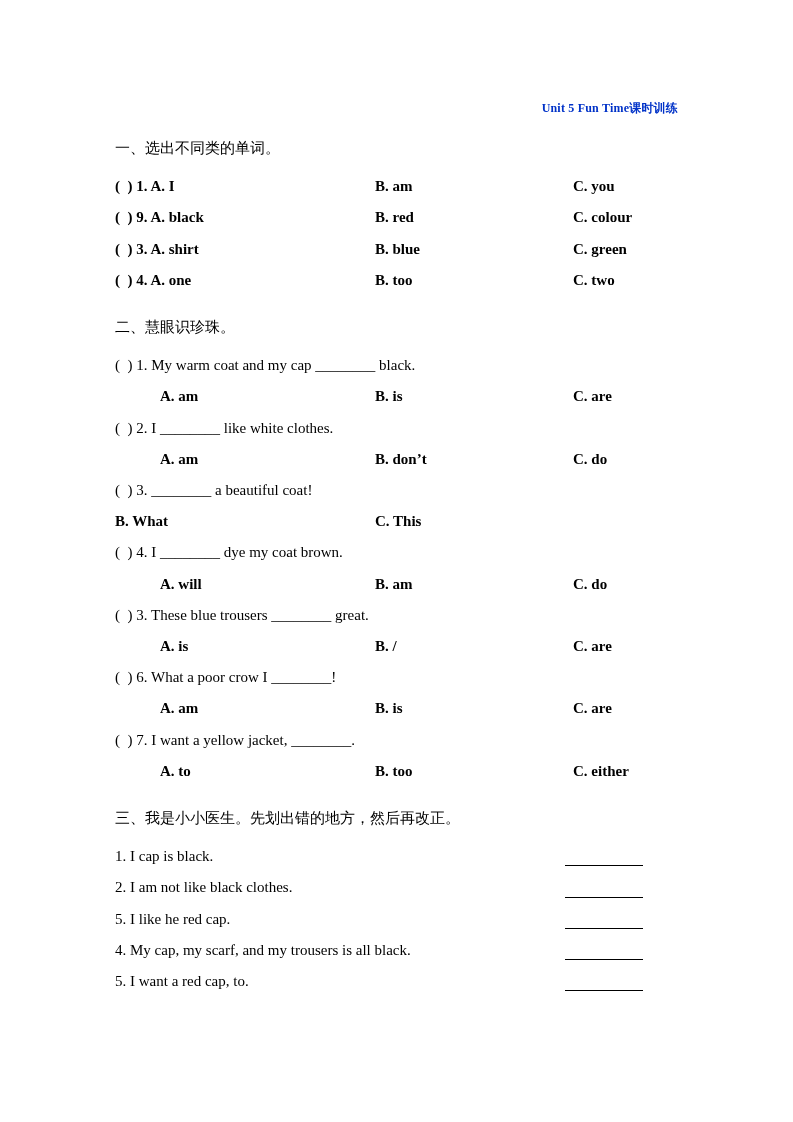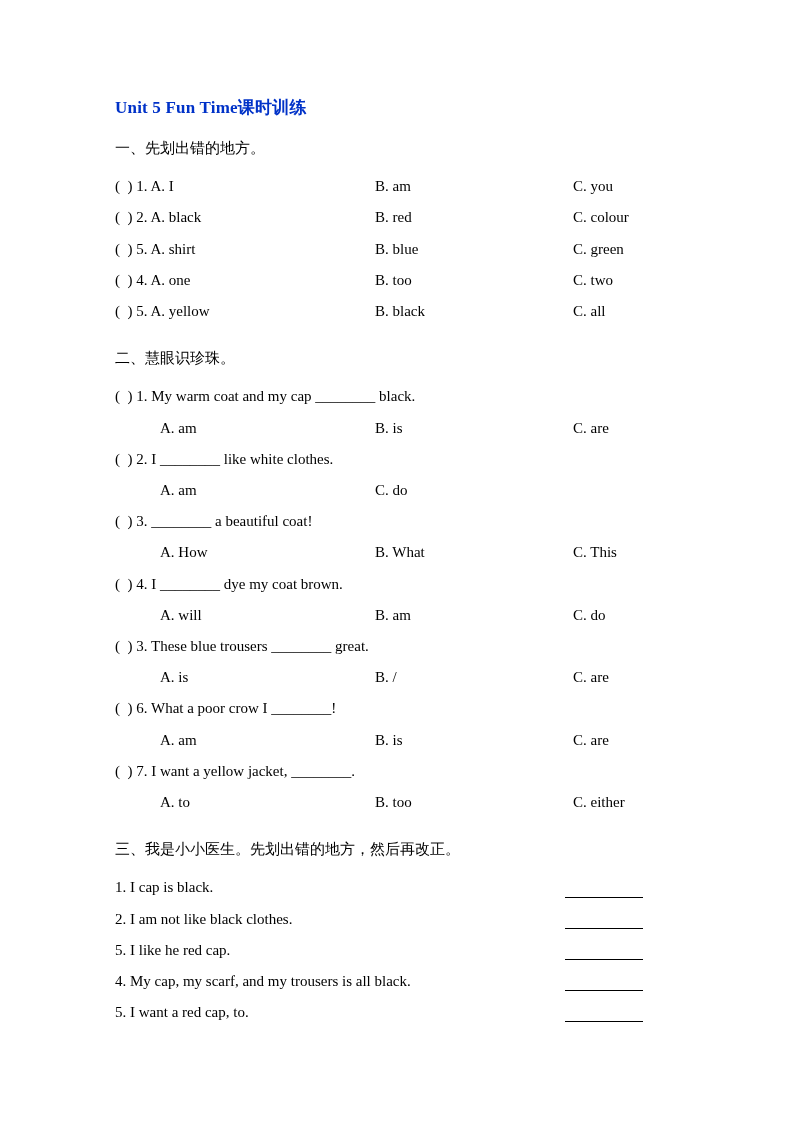--- a/index.html
+++ b/index.html
@@ -8,108 +8,104 @@
     width: 793px;
     height: 1122px;
     margin: 0 auto;
     font-family: "Liberation Serif", "DejaVu Serif", serif;
     font-size: 15px;
     color: #000000;
     overflow: hidden;
   }
   .page { width: 793px; height: 1122px; padding: 97px 115px 0 115px; background: #fff; }
   .title {
-    text-align: left;
+    text-align: right;
     font-weight: bold;
-    font-size: 17px;
+    font-size: 12px;
     line-height: 22px;
     color: #0032c8;
     margin-bottom: 14px;
     letter-spacing: 0.2px;
     white-space: pre;
   }
   .heading {
     line-height: 31.2px;
     white-space: pre;
     margin-top: 16px;
     margin-bottom: 7px;
   }
   .heading.first { margin-top: 0; }
   .line { line-height: 31.2px; white-space: pre; }
   .opt3 {
     display: grid;
     grid-template-columns: 260px 198px 1fr;
     line-height: 31.2px;
     white-space: pre;
+    font-weight: bold;
   }
   .opt3.indent .c1 { padding-left: 45px; }
   .fixrow { display: flex; line-height: 31.2px; white-space: pre; }
   .blank {
     width: 78px;
     height: 0;
     border-bottom: 1px solid #000;
     margin-left: auto;
     margin-right: 35px;
     align-self: flex-end;
     margin-bottom: 6px;
   }
 </style>
 </head>
 <body>
 
 <div class="page">
 
   <div class="title" style="color: rgb(0, 50, 200);">Unit 5 Fun Time课时训练</div>
 
-  <div class="heading first">一、先划出错的地方。</div>
+  <div class="heading first">一、选出不同类的单词。</div>
 
   <div class="opt3">
     <span class="c1">(  ) 1. A. I</span>
     <span class="c2">B. am</span>
     <span class="c3">C. you</span>
   </div>
   <div class="opt3">
-    <span class="c1">(  ) 2. A. black</span>
+    <span class="c1">(  ) 9. A. black</span>
     <span class="c2">B. red</span>
     <span class="c3">C. colour</span>
   </div>
   <div class="opt3">
-    <span class="c1">(  ) 5. A. shirt</span>
+    <span class="c1">(  ) 3. A. shirt</span>
     <span class="c2">B. blue</span>
     <span class="c3">C. green</span>
   </div>
   <div class="opt3">
     <span class="c1">(  ) 4. A. one</span>
     <span class="c2">B. too</span>
     <span class="c3">C. two</span>
-  </div>
-  <div class="opt3">
-    <span class="c1">(  ) 5. A. yellow</span>
-    <span class="c2">B. black</span>
-    <span class="c3">C. all</span>
   </div>
 
   <div class="heading">二、慧眼识珍珠。</div>
 
   <div class="line">(  ) 1. My warm coat and my cap ________ black.</div>
   <div class="opt3 indent">
     <span class="c1">A. am</span>
     <span class="c2">B. is</span>
     <span class="c3">C. are</span>
   </div>
 
   <div class="line">(  ) 2. I ________ like white clothes.</div>
   <div class="opt3 indent">
     <span class="c1">A. am</span>
+    <span class="c2">B. don’t</span>
     <span class="c3">C. do</span>
   </div>
 
   <div class="line">(  ) 3. ________ a beautiful coat!</div>
   <div class="opt3 indent">
-    <span class="c1">A. How</span>
     <span class="c2">B. What</span>
     <span class="c3">C. This</span>
   </div>
 
   <div class="line">(  ) 4. I ________ dye my coat brown.</div>
   <div class="opt3 indent">
     <span class="c1">A. will</span>
     <span class="c2">B. am</span>
     <span class="c3">C. do</span>
   </div>

